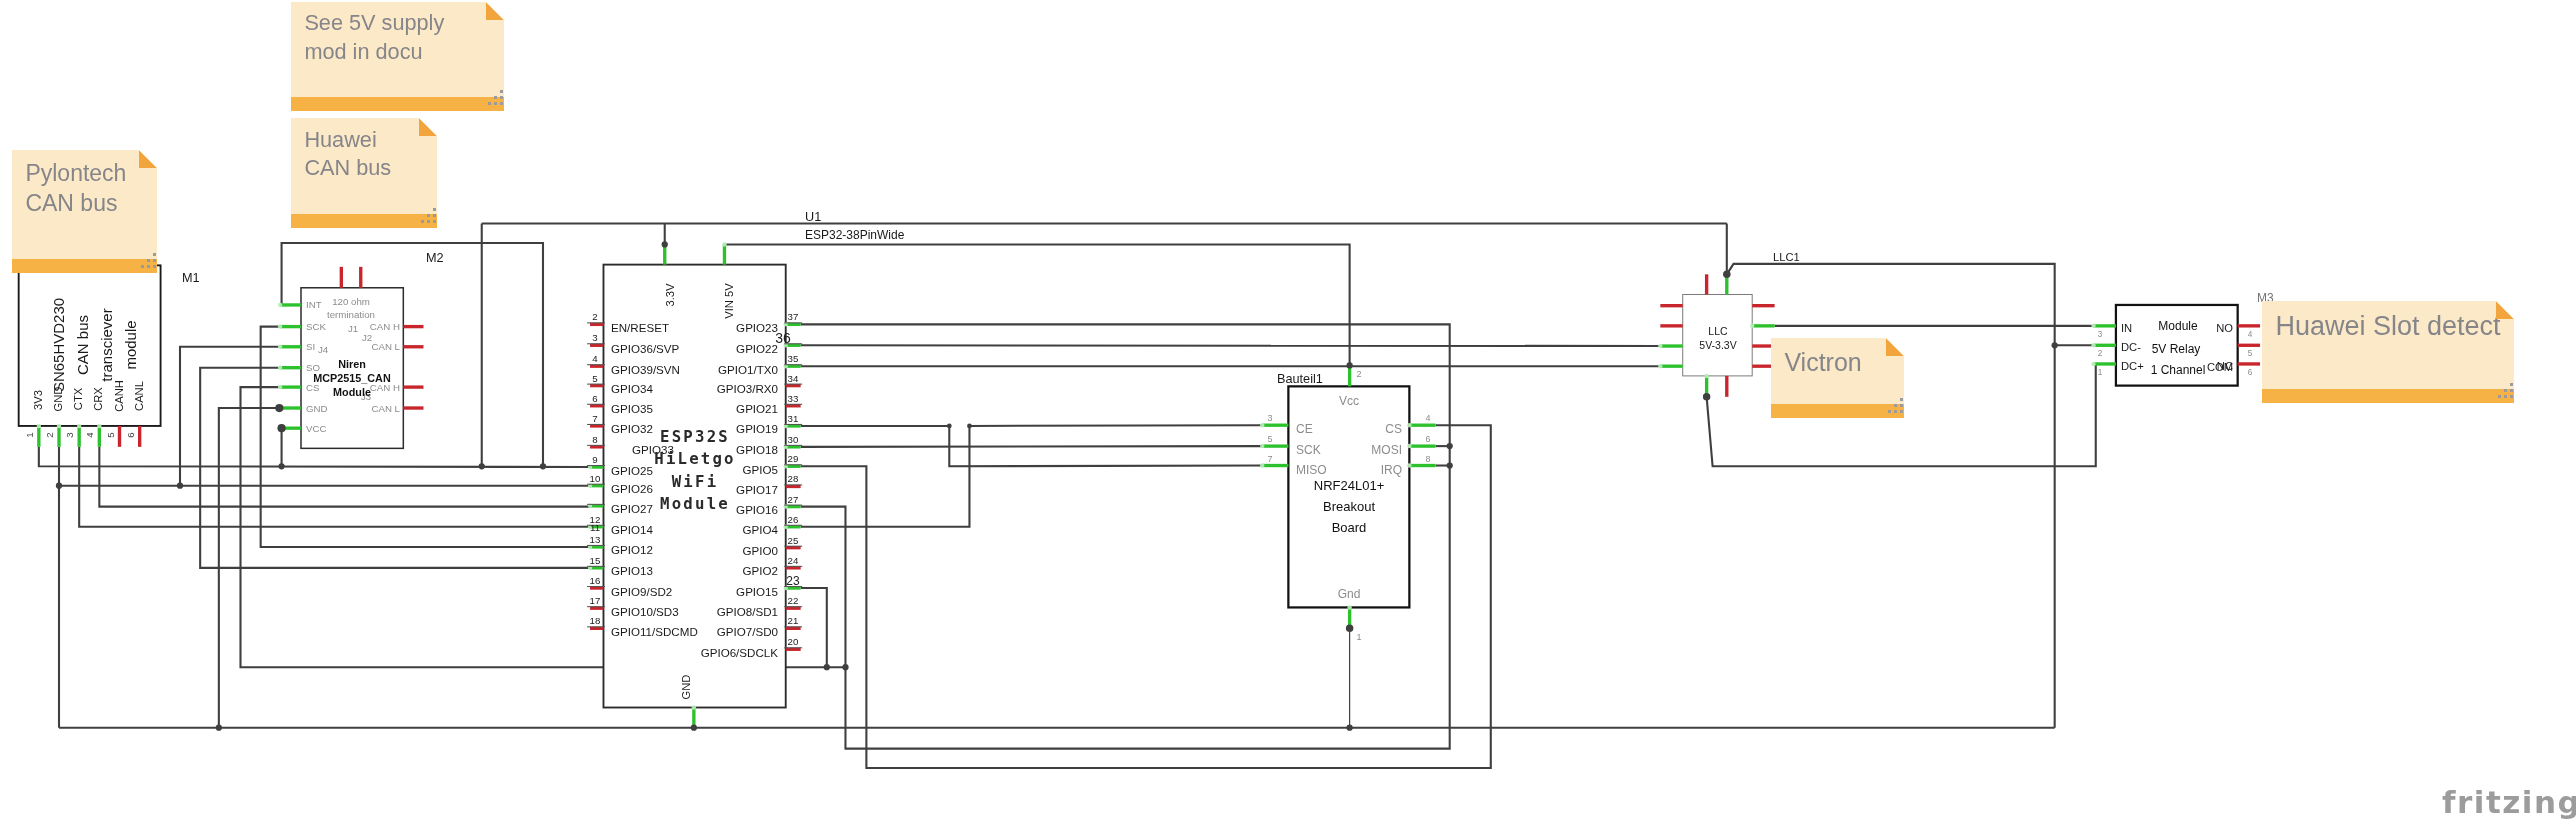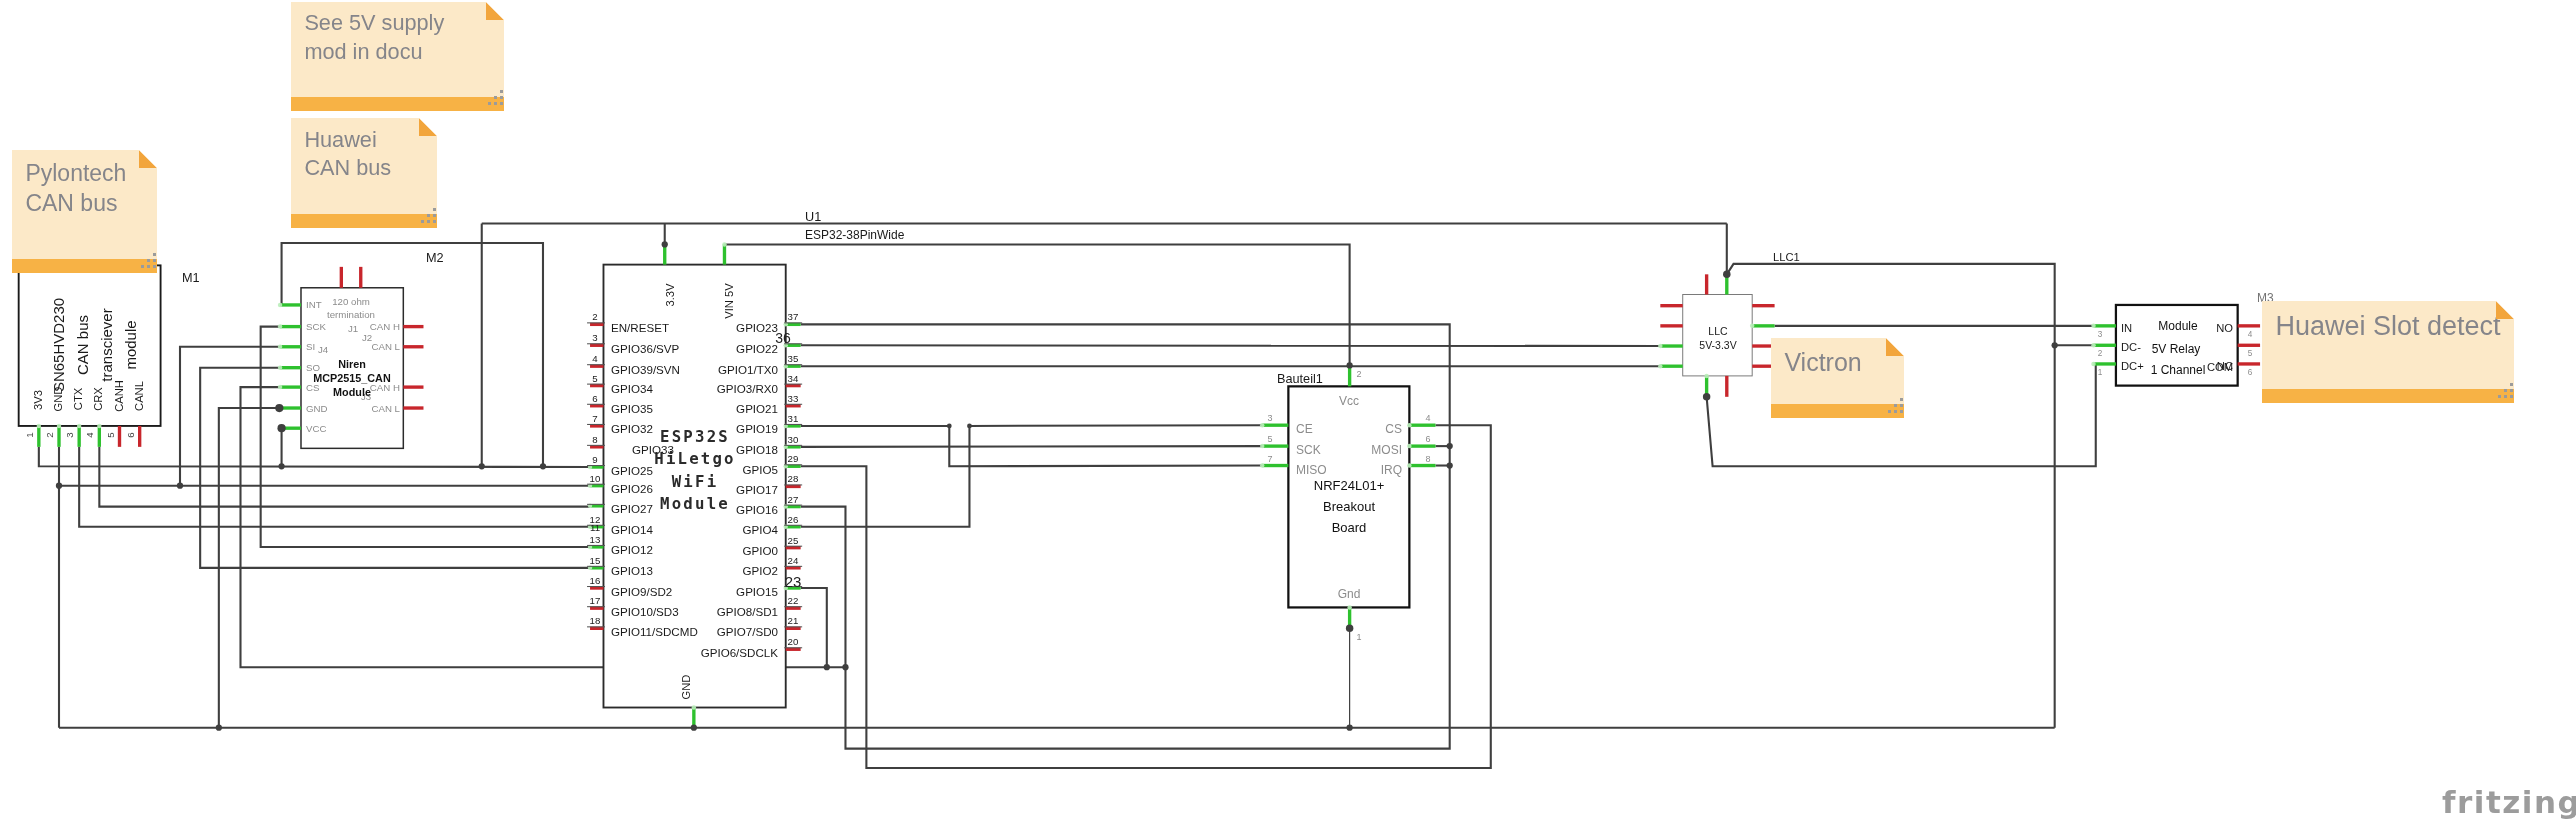--- a/index.html
+++ b/index.html
@@ -359,21 +359,21 @@
       <span class="t center" style="left: 793px; top: 379px; font-size: 9.7px; color: rgb(34, 34, 34);">34</span>
       <span class="t center" style="left: 793px; top: 399px; font-size: 9.7px; color: rgb(34, 34, 34);">33</span>
       <span class="t center" style="left: 793px; top: 419px; font-size: 9.7px; color: rgb(34, 34, 34);">31</span>
       <span class="t center" style="left: 793px; top: 440px; font-size: 9.7px; color: rgb(34, 34, 34);">30</span>
       <span class="t center" style="left: 793px; top: 459px; font-size: 9.7px; color: rgb(34, 34, 34);">29</span>
       <span class="t center" style="left: 793px; top: 479px; font-size: 9.7px; color: rgb(34, 34, 34);">28</span>
       <span class="t center" style="left: 793px; top: 500px; font-size: 9.7px; color: rgb(34, 34, 34);">27</span>
       <span class="t center" style="left: 793px; top: 520px; font-size: 9.7px; color: rgb(34, 34, 34);">26</span>
       <span class="t center" style="left: 793px; top: 541px; font-size: 9.7px; color: rgb(34, 34, 34);">25</span>
       <span class="t center" style="left: 793px; top: 561px; font-size: 9.7px; color: rgb(34, 34, 34);">24</span>
-      <span class="t center" style="left: 793px; top: 581px; font-size: 15px; color: rgb(34, 34, 34);">23</span>
+      <span class="t center" style="left: 793px; top: 581px; font-size: 12px; color: rgb(34, 34, 34);">23</span>
       <span class="t center" style="left: 793px; top: 601px; font-size: 9.7px; color: rgb(34, 34, 34);">22</span>
       <span class="t center" style="left: 793px; top: 621px; font-size: 9.7px; color: rgb(34, 34, 34);">21</span>
       <span class="t center" style="left: 793px; top: 642px; font-size: 9.7px; color: rgb(34, 34, 34);">20</span>
       <span class="t center" style="left: 1349px; top: 401px; font-size: 12px; color: rgb(140, 140, 140);">Vcc</span>
       <span class="t center" style="left: 1349px; top: 594px; font-size: 12px; color: rgb(140, 140, 140);">Gnd</span>
       <span class="t start" style="left: 1296px; top: 429px; font-size: 12px; color: rgb(140, 140, 140);">CE</span>
       <span class="t start" style="left: 1296px; top: 450px; font-size: 12px; color: rgb(140, 140, 140);">SCK</span>
       <span class="t start" style="left: 1296px; top: 470px; font-size: 12px; color: rgb(140, 140, 140);">MISO</span>
       <span class="t end" style="left: 1402px; top: 429px; font-size: 12px; color: rgb(140, 140, 140);">CS</span>
       <span class="t end" style="left: 1402px; top: 450px; font-size: 12px; color: rgb(140, 140, 140);">MOSI</span>

